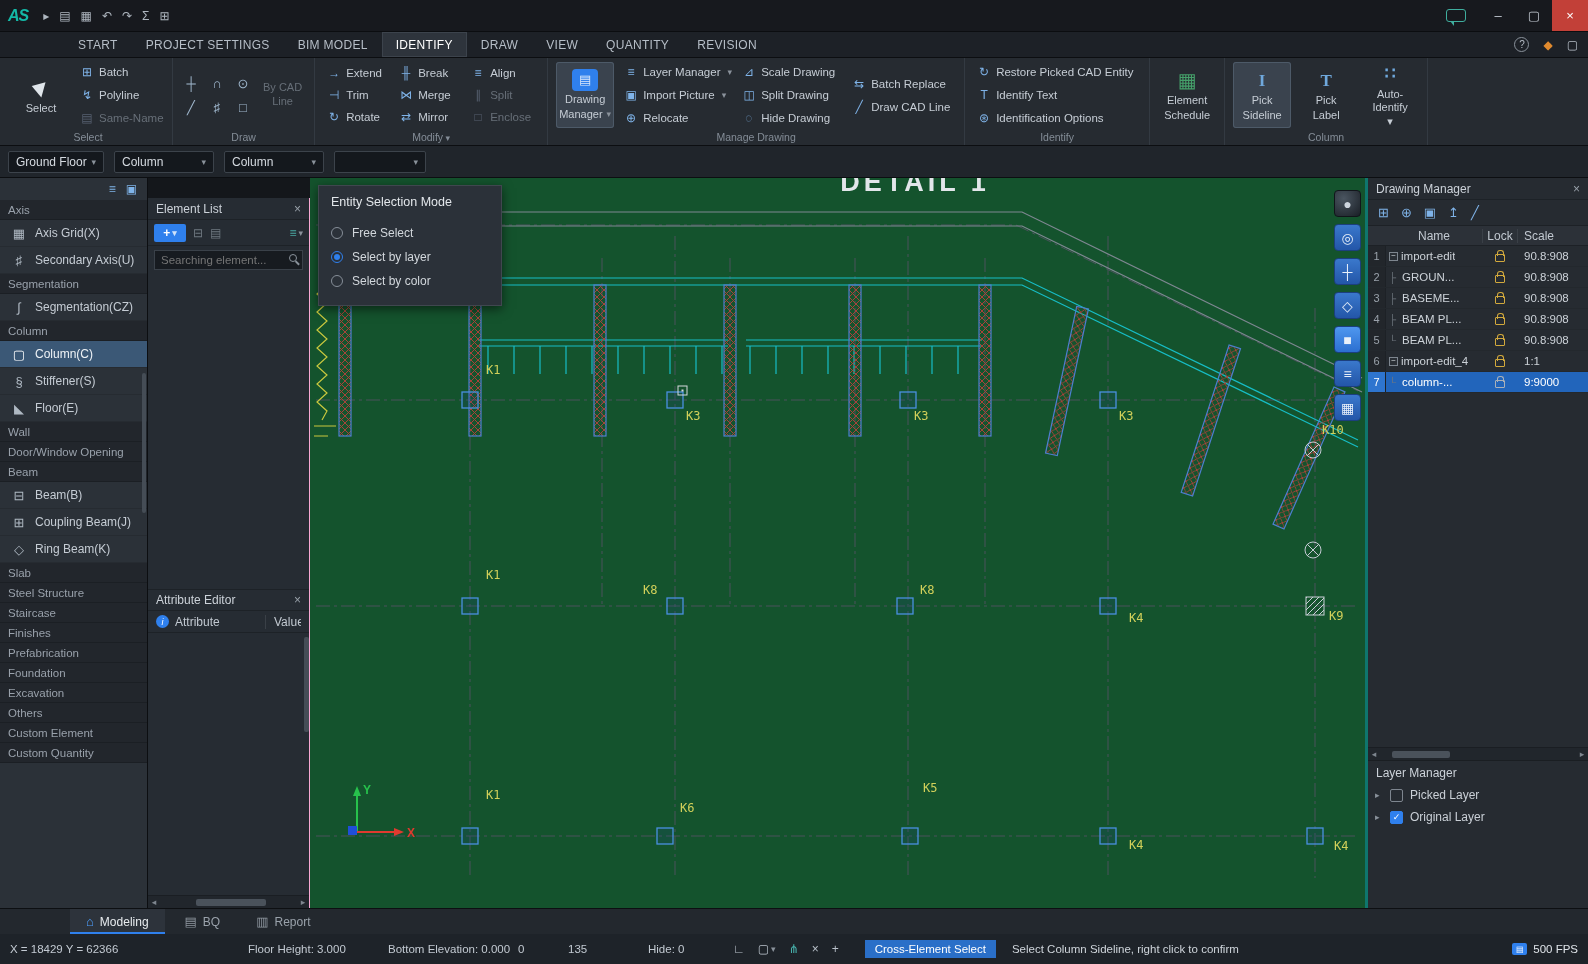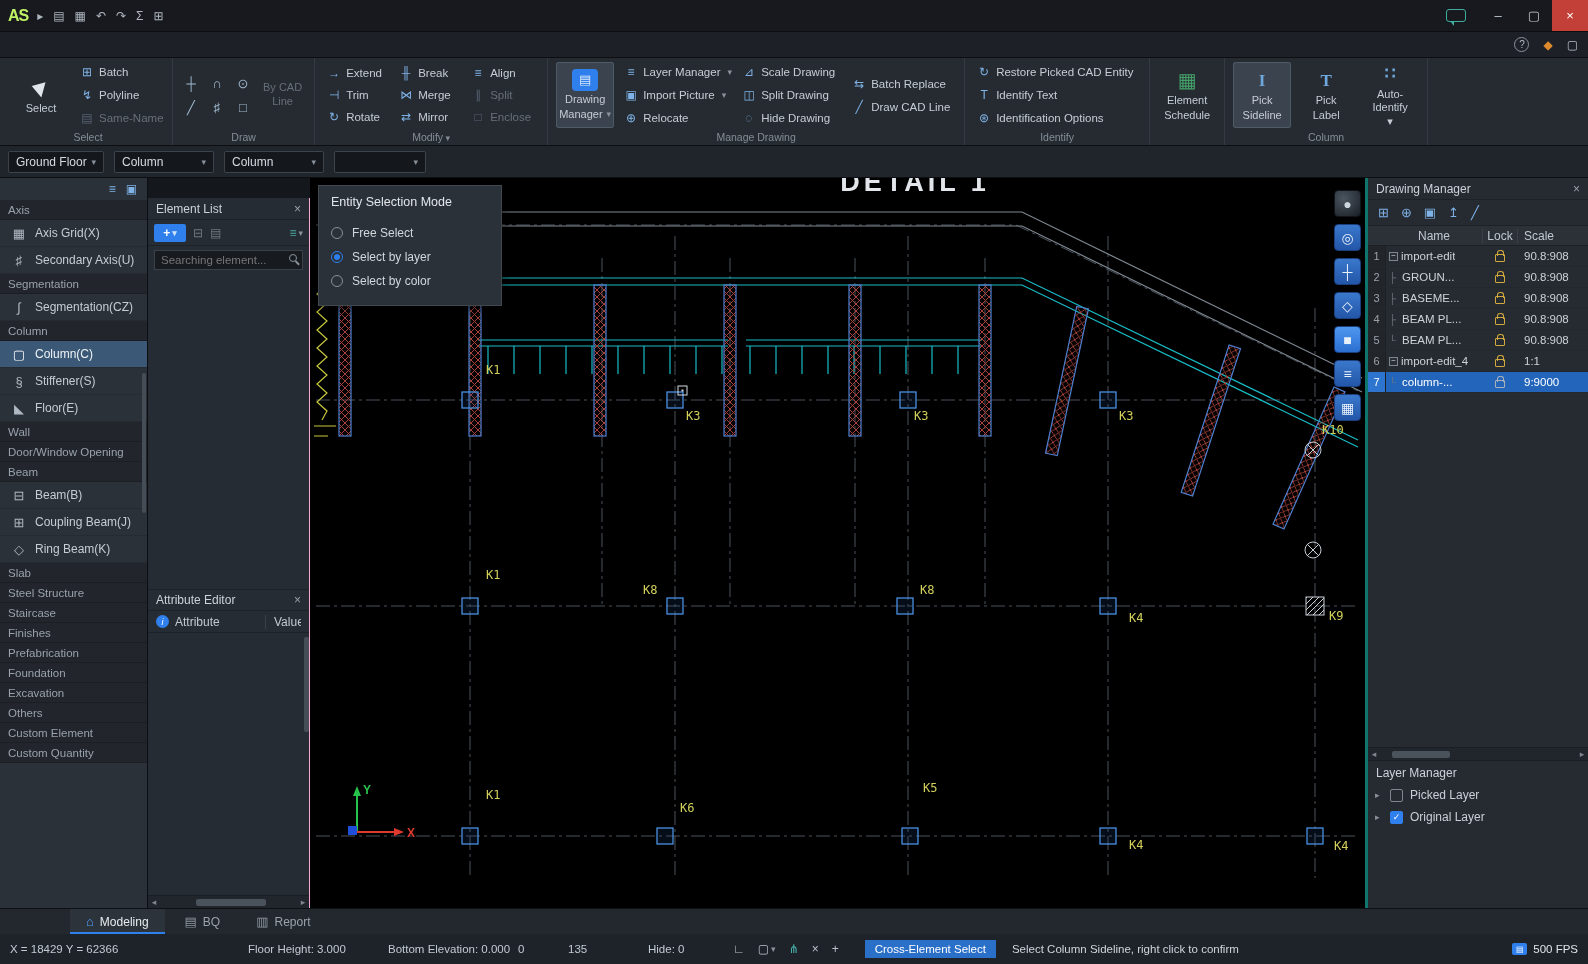--- a/index.html
+++ b/index.html
@@ -3,21 +3,21 @@
 <meta charset="utf-8">
 <style>
   * { box-sizing: border-box; }
   html,body { margin:0; padding:0; width:1588px; height:964px; overflow:hidden;
     background:#14171b; color:#c6cdd5; font-family:"Liberation Sans", sans-serif; font-size:12px;
     -webkit-user-select:none; user-select:none; }
 
   
   .tb { height:32px; background:#17191e; display:flex; align-items:center; padding-left:8px;
         position:relative; border-bottom:1px solid #0b0d10; }
-  .logo { color:#bef264; font-weight:bold; font-size:16px; letter-spacing:-1px; margin-right:4px; }
+  .logo { color:#14b8a6; font-weight:bold; font-style:italic; font-size:16px; letter-spacing:-1px; margin-right:10px; }
   .qic { color:#aeb6bf; font-size:12px; margin:0 5px; cursor:default; }
   .wtitle { position:absolute; left:0; right:0; text-align:center; color:#cfd5db; font-size:12px; pointer-events:none; }
   .wctl { margin-left:auto; display:flex; align-items:center; height:100%; }
   .chat { width:20px; height:13px; border:1.5px solid #3fae9e; border-radius:3px; margin-right:14px; position:relative; }
   .chat::after { content:""; position:absolute; left:3px; bottom:-5px; border-left:4px solid transparent; border-top:5px solid #3fae9e; }
   .wbtn { width:36px; height:100%; display:flex; align-items:center; justify-content:center; color:#c3cad2; font-size:13px; }
   .wbtn.close { background:#c24038; color:#fff; }
 
   
   .tabs { height:26px; background:#1d2127; display:flex; align-items:center; padding-left:64px;
@@ -100,21 +100,21 @@
   .info { width:13px; height:13px; border-radius:50%; background:#2f80ed; color:#fff; font-size:9px; font-style:italic;
           display:inline-flex; align-items:center; justify-content:center; flex:none; }
   .ae-cols .vh { margin-left:auto; padding-left:8px; border-left:1px solid #3a4047; width:36px; overflow:hidden; white-space:nowrap; }
   .ae-body { height:262px; position:relative; }
   .ae-body .vthumb { position:absolute; right:0; top:4px; width:5px; height:95px; background:#454d56; border-radius:2px; }
   .hscroll { height:13px; background:#21262c; display:flex; align-items:center; border-top:1px solid #1a1e23; flex:none; }
   .hscroll .ar { color:#7e868f; font-size:9px; width:12px; text-align:center; }
   .hscroll .thumb { height:7px; background:#4a525b; border-radius:2px; width:70px; margin:0 2px; }
 
   
-  .canvas { flex:1; position:relative; background:#000000; overflow:hidden; }
+  .canvas { flex:1; position:relative; background:#14532d; overflow:hidden; }
   #cad { position:absolute; inset:0; width:100%; height:100%; }
   .axis { stroke:#4a525c; stroke-width:1; fill:none; stroke-dasharray:14 4 3 4; }
   .roof { stroke:#7e8791; stroke-width:1.2; fill:none; }
   .cy { stroke:#17bdc6; stroke-width:1.2; fill:none; }
   .bars rect { fill:url(#hx); stroke:#4d7fd0; stroke-width:1.2; }
   .yel { stroke:#c9c83e; stroke-width:1.2; fill:none; }
   .colsq rect { fill:rgba(25,70,140,.18); stroke:#4a90e0; stroke-width:1.3; }
   .k9 { stroke:#c9d0d7; stroke-width:1; }
   .wmark { stroke:#c3cad2; fill:none; }
   .pick rect { stroke:#d5dade; fill:none; } .pick .dot { fill:#d5dade; stroke:none; }
@@ -209,20 +209,30 @@
     </span>
   <div class="wctl">
     <span class="chat"></span>
     <span class="wbtn">–</span>
     <span class="wbtn">▢</span>
     <span class="wbtn close">×</span>
   </div>
 </div>
 
 <div class="tabs">
+  <div id="menuTabs" style="display:flex;height:100%;">
+      <span class="mtab">START</span>
+      <span class="mtab">PROJECT SETTINGS</span>
+      <span class="mtab">BIM MODEL</span>
+      <span class="mtab active">IDENTIFY</span>
+      <span class="mtab">DRAW</span>
+      <span class="mtab">VIEW</span>
+      <span class="mtab">QUANTITY</span>
+      <span class="mtab">REVISION</span>
+    </div>
   <div id="helpIcons">
       <span class="hic help">?</span>
       <span class="hic fb">◆</span>
       <span class="hic">▢</span>
     </div>
 </div>
 
 <div class="ribbon">
 
   <div class="rgroup">

